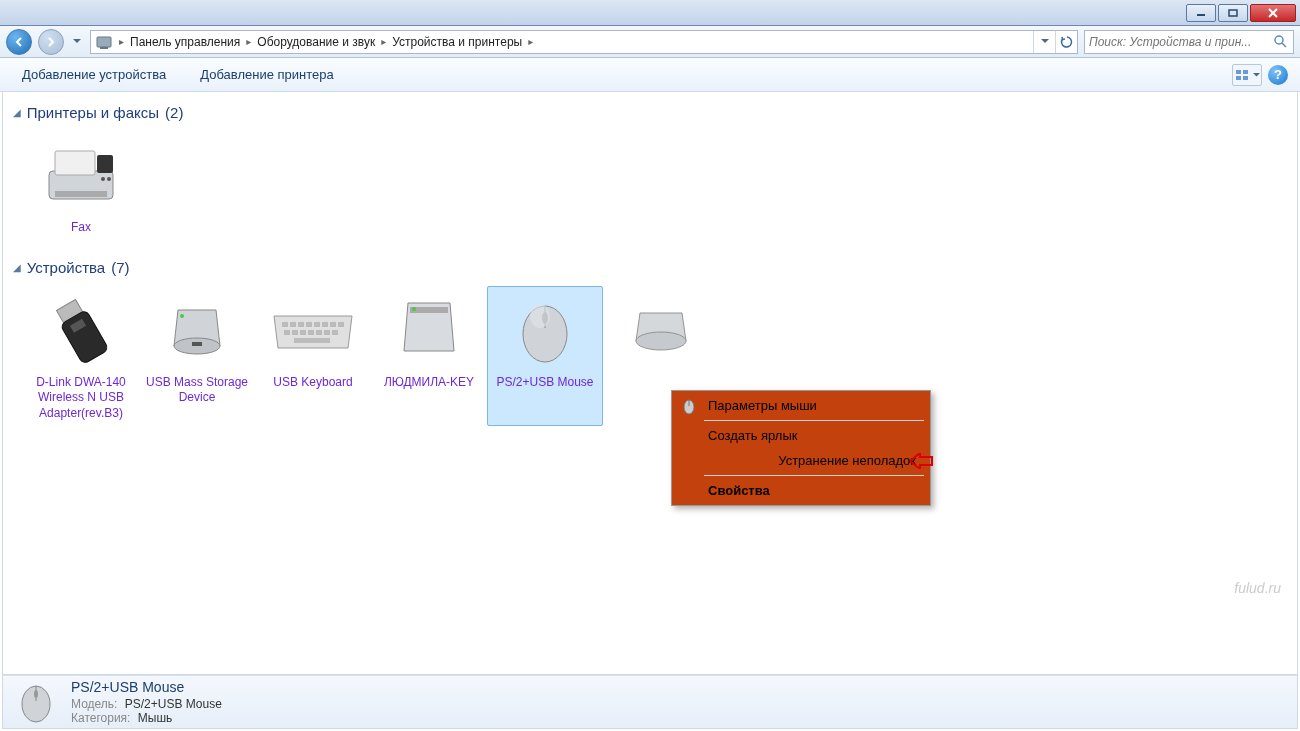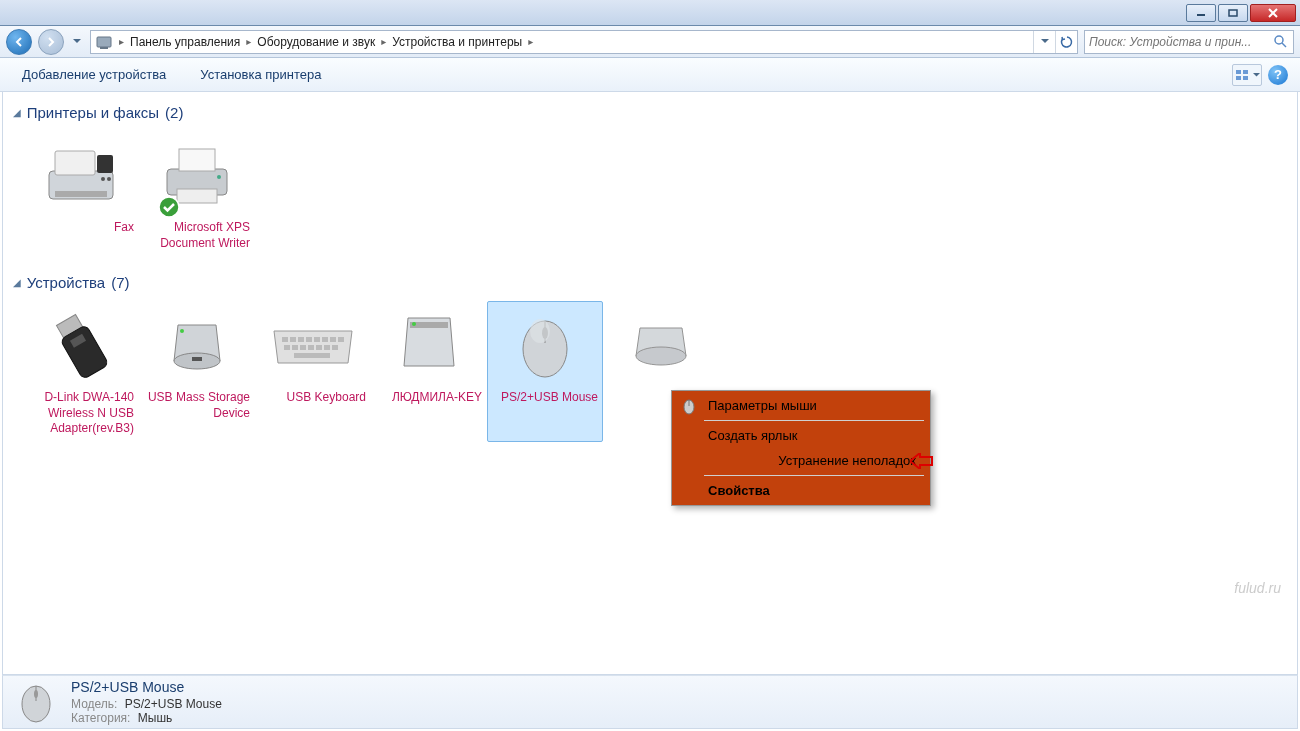--- a/index.html
+++ b/index.html
@@ -34,21 +34,21 @@
 .toolbar-spacer { flex: 1; }
 .toolbar-right { display: flex; align-items: center; gap: 6px; }
 .view-btn { width: 30px; height: 22px; border: 1px solid #b8c8dc; border-radius: 2px; background: #f0f6fc; display:flex; align-items:center; justify-content:center; cursor:pointer;}
 .help-btn { width: 20px; height: 20px; border-radius: 50%; background: radial-gradient(circle at 35% 30%, #7fc3f7, #1976d2); color: #fff; font-size: 13px; font-weight: bold; display: flex; align-items: center; justify-content: center; cursor: pointer; }
 
 
 .content { position: absolute; top: 92px; left: 2px; right: 2px; bottom: 56px; background: #fff; overflow: hidden; padding: 6px 10px; border: 1px solid #cdd9e8; border-top: none; }
 .group-header { font-size: 15px; color: #1e3f7b; padding: 6px 0; display: flex; align-items: center; gap: 6px; cursor: pointer; }
 .group-header .tri { font-size: 10px; color: #5a7a9c; }
 .items { display: flex; flex-wrap: wrap; gap: 0; padding: 4px 0 12px 10px; }
-.item { width: 116px; text-align: right; font-size: 12px; color: #be185d; padding: 4px; border: 1px solid transparent; border-radius: 2px; cursor: pointer; position: relative; }
+.item { width: 116px; text-align: center; font-size: 12px; color: #6d28d9; padding: 4px; border: 1px solid transparent; border-radius: 2px; cursor: pointer; position: relative; }
 .item.selected { background: #cce8ff; border: 1px solid #7ab6e8; }
 .item .iconbox { width: 90px; height: 80px; margin: 0 auto 4px; display: flex; align-items: center; justify-content: center; position: relative; }
 .item .lbl { line-height: 1.3; word-wrap: break-word; }
 .check-overlay { position: absolute; bottom: -2px; left: 6px; width: 22px; height: 22px; }
 
 
 .ctxmenu { position: absolute; background: #c2410c; border: 1px solid #979797; box-shadow: 3px 3px 6px rgba(0,0,0,0.3); font-size: 13px; padding: 2px; min-width: 260px; z-index: 100; }
 .ctxitem { padding: 5px 12px 5px 34px; cursor: pointer; position: relative; }
 .ctxitem.bold { font-weight: bold; }
 .ctxitem .ctxicon { position: absolute; left: 6px; top: 4px; width: 18px; height: 18px; }
@@ -131,21 +131,21 @@
     <input placeholder="Поиск: Устройства и прин..." style="">
     <svg class="mag" viewBox="0 0 16 16">
         <circle cx="6" cy="6" r="4" fill="none" stroke="#5a8ac5" stroke-width="1.5"></circle>
         <path d="M9 9 L13 13" stroke="#5a8ac5" stroke-width="1.5"></path>
       </svg>
   </div>
 </div>
 
 <div class="toolbar">
   <div class="tbitem">Добавление устройства</div>
-  <div class="tbitem">Установка принтера</div>
+  <div class="tbitem">Добавление принтера</div>
   <div class="toolbar-spacer"></div>
   <div class="toolbar-right">
     <div class="view-btn">
         <svg width="16" height="12">
           <rect x="1" y="1" width="5" height="4" fill="#6a9ad5"></rect>
           <rect x="8" y="1" width="5" height="4" fill="#6a9ad5"></rect>
           <rect x="1" y="7" width="5" height="4" fill="#6a9ad5"></rect>
           <rect x="8" y="7" width="5" height="4" fill="#6a9ad5"></rect>
         </svg>
         <svg width="7" height="4" style="margin-left:2px">
@@ -169,35 +169,20 @@
         <svg width="80" height="70" viewBox="0 0 80 70">
           <rect x="8" y="30" width="64" height="28" rx="4" fill="#d0d5da" stroke="#888"></rect>
           <rect x="14" y="10" width="40" height="24" rx="2" fill="#f0f0f0" stroke="#aaa"></rect>
           <rect x="56" y="14" width="16" height="18" rx="2" fill="#333"></rect>
           <rect x="14" y="50" width="52" height="6" fill="#aaa"></rect>
           <circle cx="62" cy="38" r="2" fill="#555"></circle>
             <circle cx="68" cy="38" r="2" fill="#555"></circle>
         </svg>
       </div>
       <div class="lbl">Fax</div>
-    </div>
-    <div class="item">
-      <div class="iconbox">
-        <svg width="80" height="70" viewBox="0 0 80 70">
-          <rect x="10" y="28" width="60" height="26" rx="4" fill="#c8ccd0" stroke="#888"></rect>
-          <rect x="22" y="8" width="36" height="22" fill="#f8f8f8" stroke="#aaa"></rect>
-          <rect x="20" y="48" width="40" height="14" fill="#eee" stroke="#aaa"></rect>
-          <circle cx="62" cy="36" r="2" fill="#4a8"></circle>
-        </svg>
-        <svg class="check-overlay" viewBox="0 0 22 22">
-            <circle cx="11" cy="11" r="10" fill="#3a9f3a" stroke="#fff" stroke-width="1.5"></circle>
-            <path d="M6 11 L9.5 14.5 L16 8" stroke="#fff" stroke-width="2.5" fill="none"></path>
-          </svg>
-      </div>
-      <div class="lbl">Microsoft XPS Document Writer</div>
     </div>
   </div>
 
   <div class="group-header">
     <span class="tri">◢</span>
     <span>Устройства</span>
     <span>(7)</span>
   </div>
   <div class="items">
     <div class="item">

